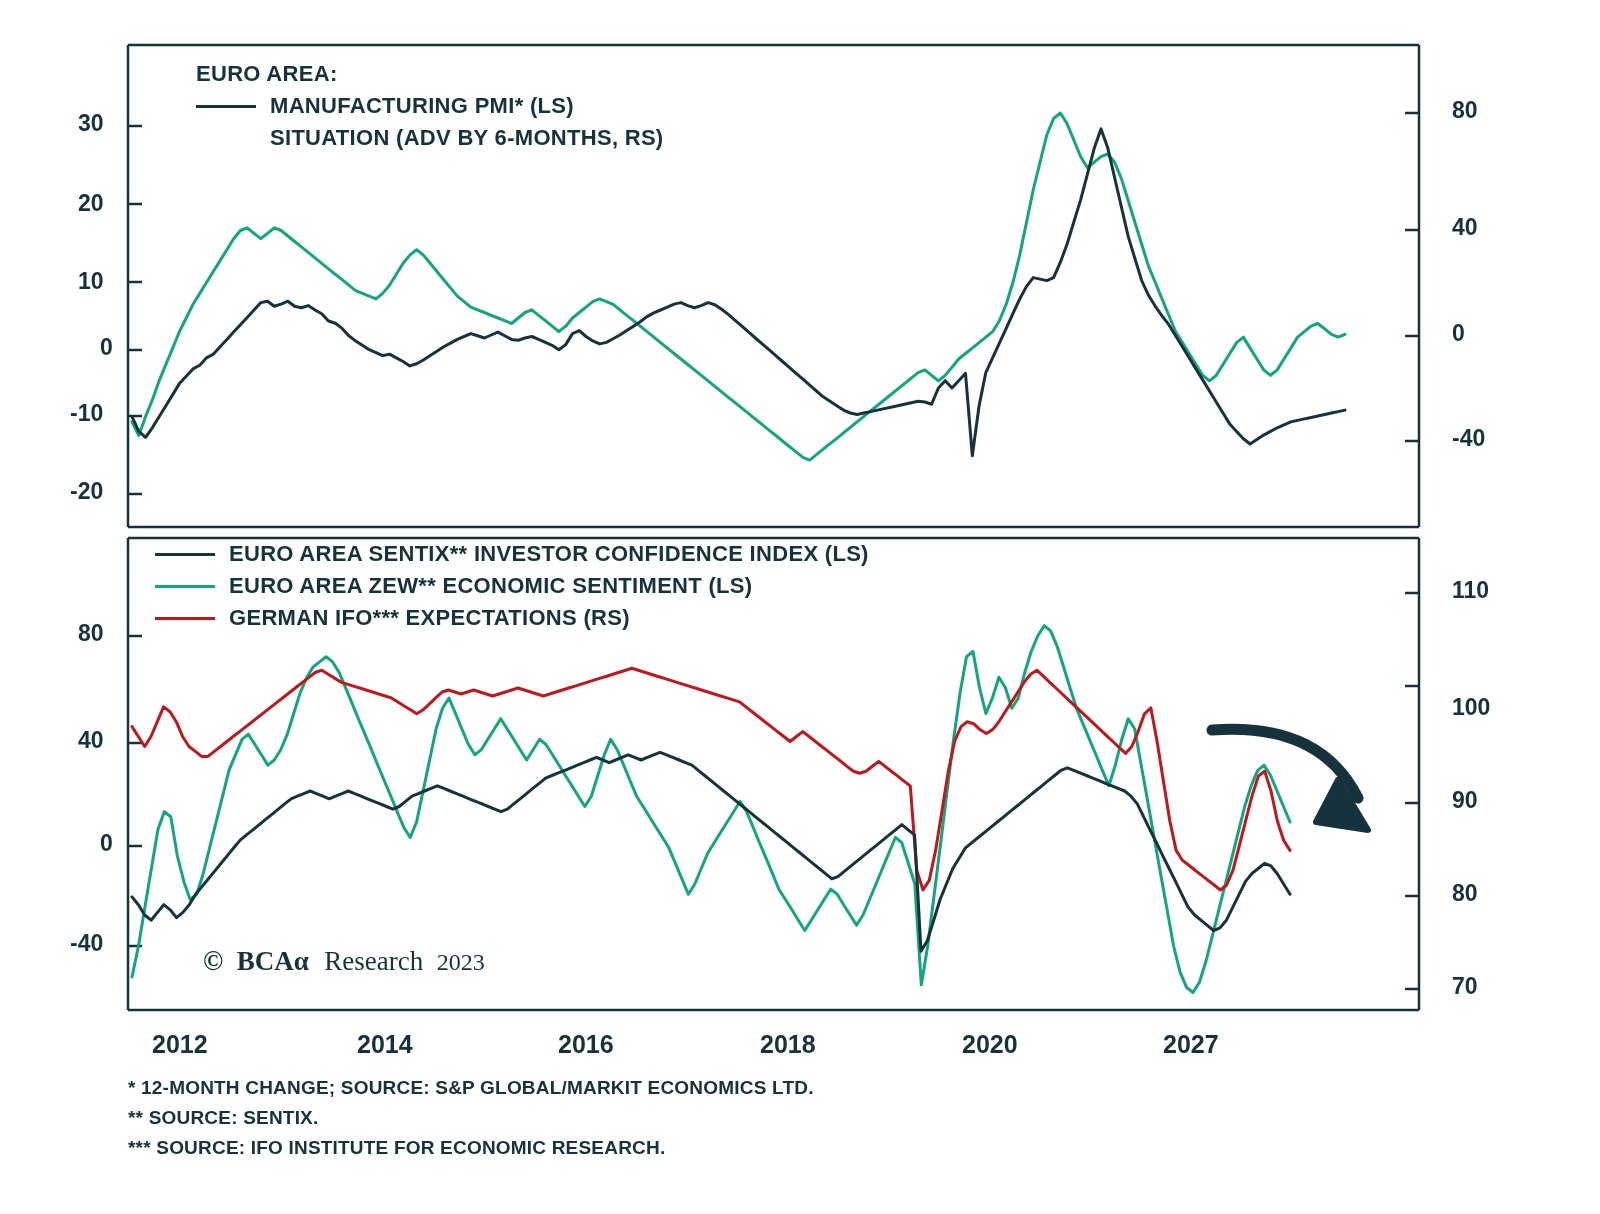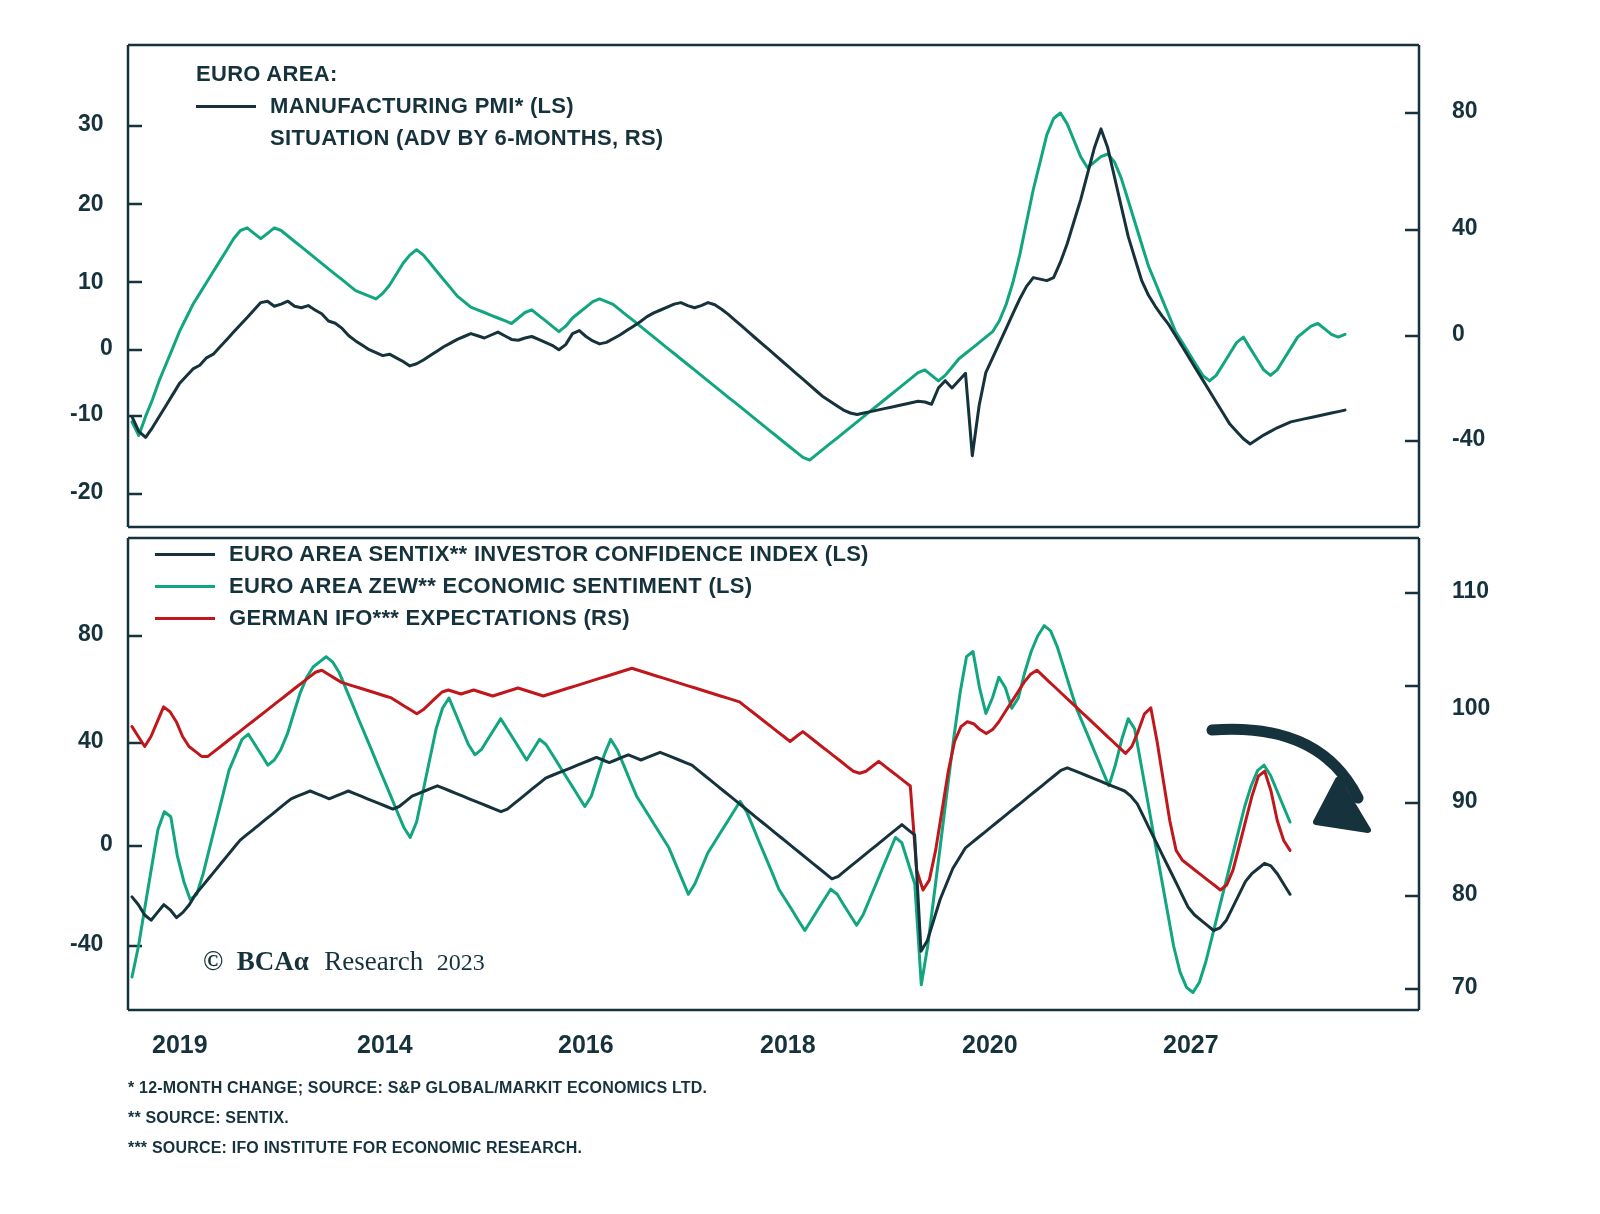--- a/index.html
+++ b/index.html
@@ -11,21 +11,21 @@
   .legend{position:absolute;font-weight:bold;font-size:22px;color:#16323c;letter-spacing:.3px;text-align:right;}
   .legend .row{display:flex;align-items:center;height:32px;white-space:nowrap;}
   .legend .swatch{width:60px;height:0;border-top:3px solid #16323c;margin-right:14px;flex:none;}
   .legend .swatch.teal{border-top-color:#11a67f;}
   .legend .swatch.red{border-top-color:#c0171c;}
   .legend .txt{font-size:22px;}
 
   .xlabels{position:absolute;font-weight:bold;font-size:25px;color:#16323c;}
   .xlab{position:absolute;}
 
-  .footnotes{position:absolute;font-weight:bold;font-size:16px;line-height:30px;color:#16323c;letter-spacing:.2px;}
+  .footnotes{position:absolute;font-weight:bold;font-size:19px;line-height:30px;color:#16323c;letter-spacing:.2px;}
   .copyright{position:absolute;font-size:27px;color:#16323c;}
   .copyright .bca{font-family:"Liberation Serif",serif;font-weight:bold;}
   .copyright .res{font-family:"Liberation Serif",serif;}
   .copyright .yr{font-family:"Liberation Serif",serif;font-size:24px;}
 
   svg{display:block;}
 </style>
 </head>
 <body>
 
@@ -142,21 +142,21 @@
   </div>
 
   <div class="copyright" style="left:203px;top:946px;">
     <span class="bca">©</span>
     <span class="bca" style="margin-left:6px;">BCA</span><span class="bca">α</span>
     <span class="res" style="margin-left:8px;">Research</span>
     <span class="yr" style="margin-left:6px;">2023</span>
   </div>
 
   <div class="xlabels">
-    <div class="xlab" style="left:152px;top:1030px;">2019</div>
+    <div class="xlab" style="left:152px;top:1030px;">2012</div>
     <div class="xlab" style="left:357px;top:1030px;">2014</div>
     <div class="xlab" style="left:558px;top:1030px;">2016</div>
     <div class="xlab" style="left:760px;top:1030px;text-align:right;">2018</div>
     <div class="xlab" style="left:962px;top:1030px;">2020</div>
     <div class="xlab" style="left:1163px;top:1030px;">2027</div>
   </div>
 
   <div class="footnotes" style="left:128px;top:1073px;">
     <div>*  12-MONTH CHANGE; SOURCE: S&amp;P GLOBAL/MARKIT ECONOMICS LTD.</div>
     <div>** SOURCE: SENTIX.</div>

